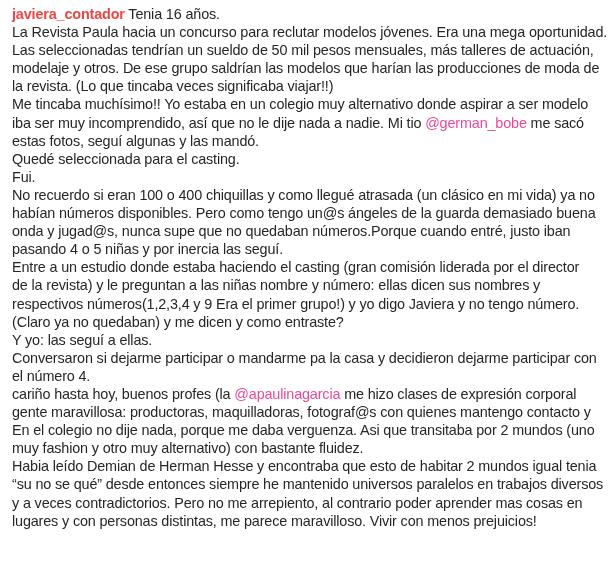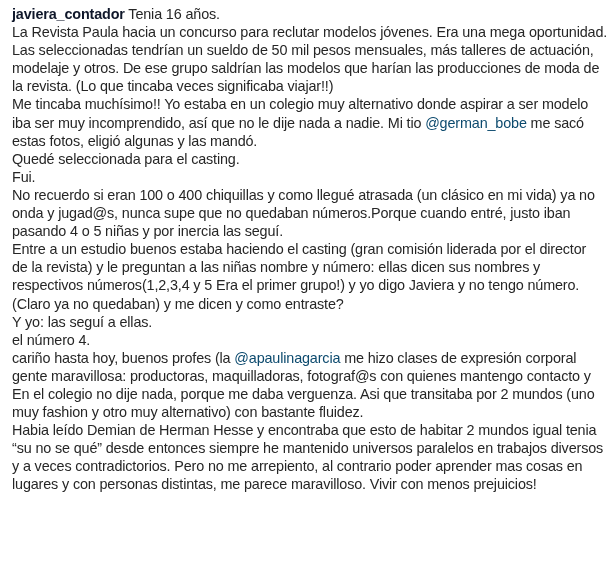--- a/index.html
+++ b/index.html
@@ -4,48 +4,50 @@
   <style>
     html, body { margin: 0; padding: 0; background: #ffffff; }
     body { width: 611px; height: 564px; overflow: hidden; }
     .comment {
       position: absolute; left: 12px; top: 0px; width: 595px;
       font-family: "Liberation Sans", sans-serif;
       font-size: 14.4px; line-height: 18.1px; color: #262626;
       letter-spacing: -0.15px;
     }
     .line { white-space: nowrap; display: block; }
-    .username { font-weight: bold; color: #0f172a; cursor: pointer; }
-    .link { color: #0c4a6e; cursor: pointer; }
+    .username { font-weight: bold; color: #ef4444; cursor: pointer; }
+    .link { color: #ec4899; cursor: pointer; }
   </style>
 </head>
 <body>
 
 <div class="comment">
   <span class="line" style="margin-top:5px;">
     <span class="username">javiera_contador</span><span> Tenia 16 años.</span>
   </span>
   <div id="comment-body">
       <span class="line"><span>La Revista Paula hacia un concurso para reclutar modelos jóvenes. Era una mega oportunidad.</span></span>
       <span class="line"><span>Las seleccionadas tendrían un sueldo de 50 mil pesos mensuales, más talleres de actuación,</span></span>
       <span class="line"><span>modelaje y otros. De ese grupo saldrían las modelos que harían las producciones de moda de</span></span>
       <span class="line"><span>la revista. (Lo que tincaba veces significaba viajar!!)</span></span>
       <span class="line"><span>Me tincaba muchísimo!! Yo estaba en un colegio muy alternativo donde aspirar a ser modelo</span></span>
       <span class="line"><span>iba ser muy incomprendido, así que no le dije nada a nadie. Mi tio </span><span class="link">@german_bobe</span><span> me sacó</span></span>
-      <span class="line"><span>estas fotos, eligió algunas y las mandó.</span></span>
+      <span class="line"><span>estas fotos, seguí algunas y las mandó.</span></span>
       <span class="line"><span>Quedé seleccionada para el casting.</span></span>
       <span class="line"><span>Fui.</span></span>
       <span class="line"><span>No recuerdo si eran 100 o 400 chiquillas y como llegué atrasada (un clásico en mi vida) ya no</span></span>
+      <span class="line"><span>habían números disponibles. Pero como tengo un@s ángeles de la guarda demasiado buena</span></span>
       <span class="line"><span>onda y jugad@s, nunca supe que no quedaban números.Porque cuando entré, justo iban</span></span>
       <span class="line"><span>pasando 4 o 5 niñas y por inercia las seguí.</span></span>
-      <span class="line"><span>Entre a un estudio buenos estaba haciendo el casting (gran comisión liderada por el director</span></span>
+      <span class="line"><span>Entre a un estudio donde estaba haciendo el casting (gran comisión liderada por el director</span></span>
       <span class="line"><span>de la revista) y le preguntan a las niñas nombre y número: ellas dicen sus nombres y</span></span>
-      <span class="line"><span>respectivos números(1,2,3,4 y 5 Era el primer grupo!) y yo digo Javiera y no tengo número.</span></span>
+      <span class="line"><span>respectivos números(1,2,3,4 y 9 Era el primer grupo!) y yo digo Javiera y no tengo número.</span></span>
       <span class="line"><span>(Claro ya no quedaban) y me dicen y como entraste?</span></span>
       <span class="line"><span>Y yo: las seguí a ellas.</span></span>
+      <span class="line"><span>Conversaron si dejarme participar o mandarme pa la casa y decidieron dejarme participar con</span></span>
       <span class="line"><span>el número 4.</span></span>
       <span class="line"><span>cariño hasta hoy, buenos profes (la </span><span class="link">@apaulinagarcia</span><span> me hizo clases de expresión corporal</span></span>
       <span class="line"><span>gente maravillosa: productoras, maquilladoras, fotograf@s con quienes mantengo contacto y</span></span>
       <span class="line"><span>En el colegio no dije nada, porque me daba verguenza. Asi que transitaba por 2 mundos (uno</span></span>
       <span class="line"><span>muy fashion y otro muy alternativo) con bastante fluidez.</span></span>
       <span class="line"><span>Habia leído Demian de Herman Hesse y encontraba que esto de habitar 2 mundos igual tenia</span></span>
       <span class="line"><span>“su no se qué” desde entonces siempre he mantenido universos paralelos en trabajos diversos</span></span>
       <span class="line"><span>y a veces contradictorios. Pero no me arrepiento, al contrario poder aprender mas cosas en</span></span>
       <span class="line"><span>lugares y con personas distintas, me parece maravilloso. Vivir con menos prejuicios!</span></span>
     </div>

